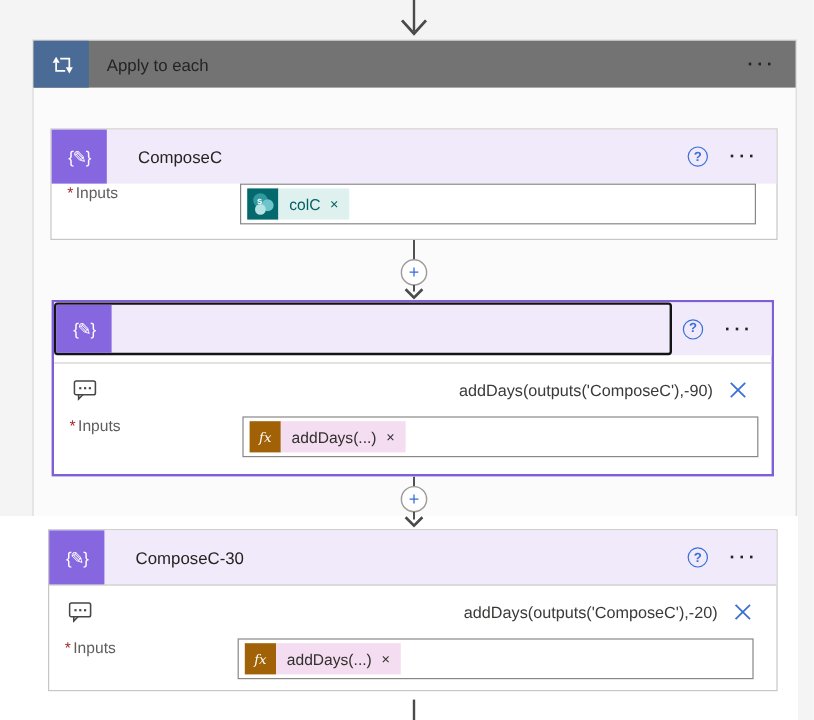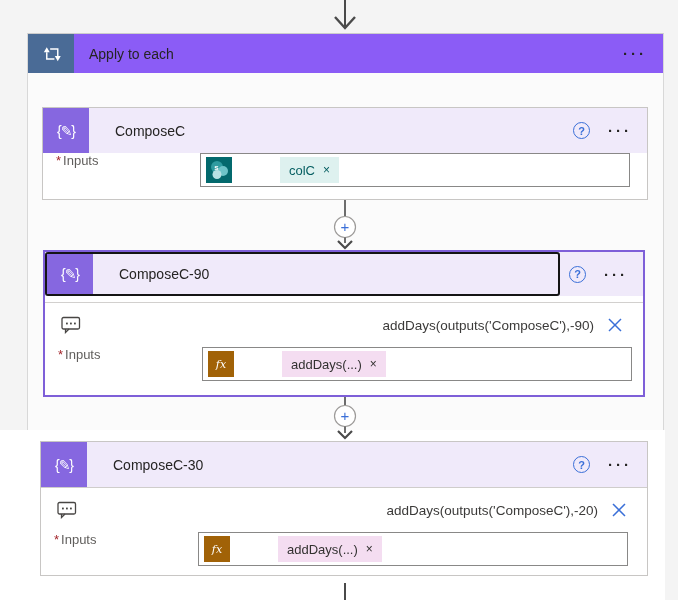--- a/index.html
+++ b/index.html
@@ -2,21 +2,21 @@
 <html><head>
 <meta charset="utf-8">
 <style>
   html,body{margin:0;padding:0;}
   body{width:678px;height:600px;background:#f4f4f4;font-family:"Liberation Sans",sans-serif;overflow:hidden;}
   .stage{position:relative;width:678px;height:600px;}
 
   
   .loop{position:absolute;left:27px;top:33px;width:637px;height:397px;background:#fbfbfb;
         border-left:1px solid #d8d8d8;border-right:1px solid #d8d8d8;border-top:1px solid #cccccc;box-sizing:border-box;}
-  .loop-hd{display:flex;align-items:center;height:39px;background:#8b5cf6;}
+  .loop-hd{display:flex;align-items:center;height:39px;background:#737373;}
   .loop-ic{width:46px;height:39px;background:#4a6b96;display:flex;align-items:center;justify-content:center;flex:none;}
   .loop-title{margin-left:15px;font-size:14px;color:#252423;flex:1;}
   .dots{color:#242322;font-size:15px;font-weight:bold;letter-spacing:3px;padding-right:16px;cursor:pointer;white-space:nowrap;}
 
   .lower-bg{position:absolute;left:0;top:430px;width:665px;height:170px;background:#ffffff;}
 
   
   .card{position:absolute;background:#ffffff;border:1px solid #c8c6c4;box-sizing:border-box;}
   #card1{left:42px;top:107px;width:606px;height:93px;}
   #card2{left:43px;top:250px;width:602px;height:147px;border:2px solid #7e5fd8;}
@@ -54,21 +54,21 @@
   .inputbox{width:430px;height:34px;border:1px solid #898887;background:#fff;display:flex;align-items:center;
             padding-left:5px;box-sizing:border-box;cursor:text;}
 
   
   .token{display:inline-flex;align-items:stretch;height:26px;cursor:pointer;}
   .tok-ic{width:26px;height:26px;display:flex;align-items:center;justify-content:center;flex:none;}
   .sp .tok-ic{background:#03696d;}
   .sp .tok-body{background:#def1ef;color:#055e61;}
   .fx .tok-ic{background:#a16207;color:#fff;font-family:"DejaVu Serif",serif;font-style:italic;font-size:11px;}
   .fx .tok-body{background:#f4ddf1;color:#323130;}
-  .tok-body{display:flex;align-items:center;padding:0 9px;font-size:13px;gap:8px;margin-left:48px;}
+  .tok-body{display:flex;align-items:center;padding:0 9px;font-size:13px;gap:8px;}
   .tok-x{font-size:12px;}
 
   
   .conn{position:absolute;left:325px;width:40px;}
   #conn1{top:200px;height:50px;}
   #conn2{top:397px;height:44px;}
   .topArrow{position:absolute;left:329px;top:0;}
   .bottomStem{position:absolute;left:344px;top:583px;width:2px;height:17px;background:#4a4a4a;}
 </style>
 </head>
@@ -136,21 +136,20 @@
     <text x="20" y="31.8" text-anchor="middle" font-size="15" fill="#3a6fd8">+</text>
     <line x1="20" y1="37.5" x2="20" y2="43" stroke="#4a4a4a" stroke-width="1.6"></line>
     <polyline points="13,41 20,48 27,41" fill="none" stroke="#4a4a4a" stroke-width="2.2"></polyline>
   </svg>
 
   <article class="card" id="card2">
     <div class="hd2">
       <div class="hd2-bg"></div>
       <div class="focusbox">
         <div class="act-ic">{✎}</div>
-        <div class="card-title">ComposeC-90</div>
       </div>
       <div class="hd2-right">
         <div class="help">?</div>
         <div class="dots">···</div>
       </div>
     </div>
     <div class="expr">
       <svg width="20" height="18" viewBox="0 0 20 18">
         <rect x="1" y="1.5" width="17.5" height="11.5" rx="1.5" fill="none" stroke="#484644" stroke-width="1.3"></rect>
         <path d="M4.5 13 v3.5 L8 13" fill="none" stroke="#484644" stroke-width="1.3"></path>

